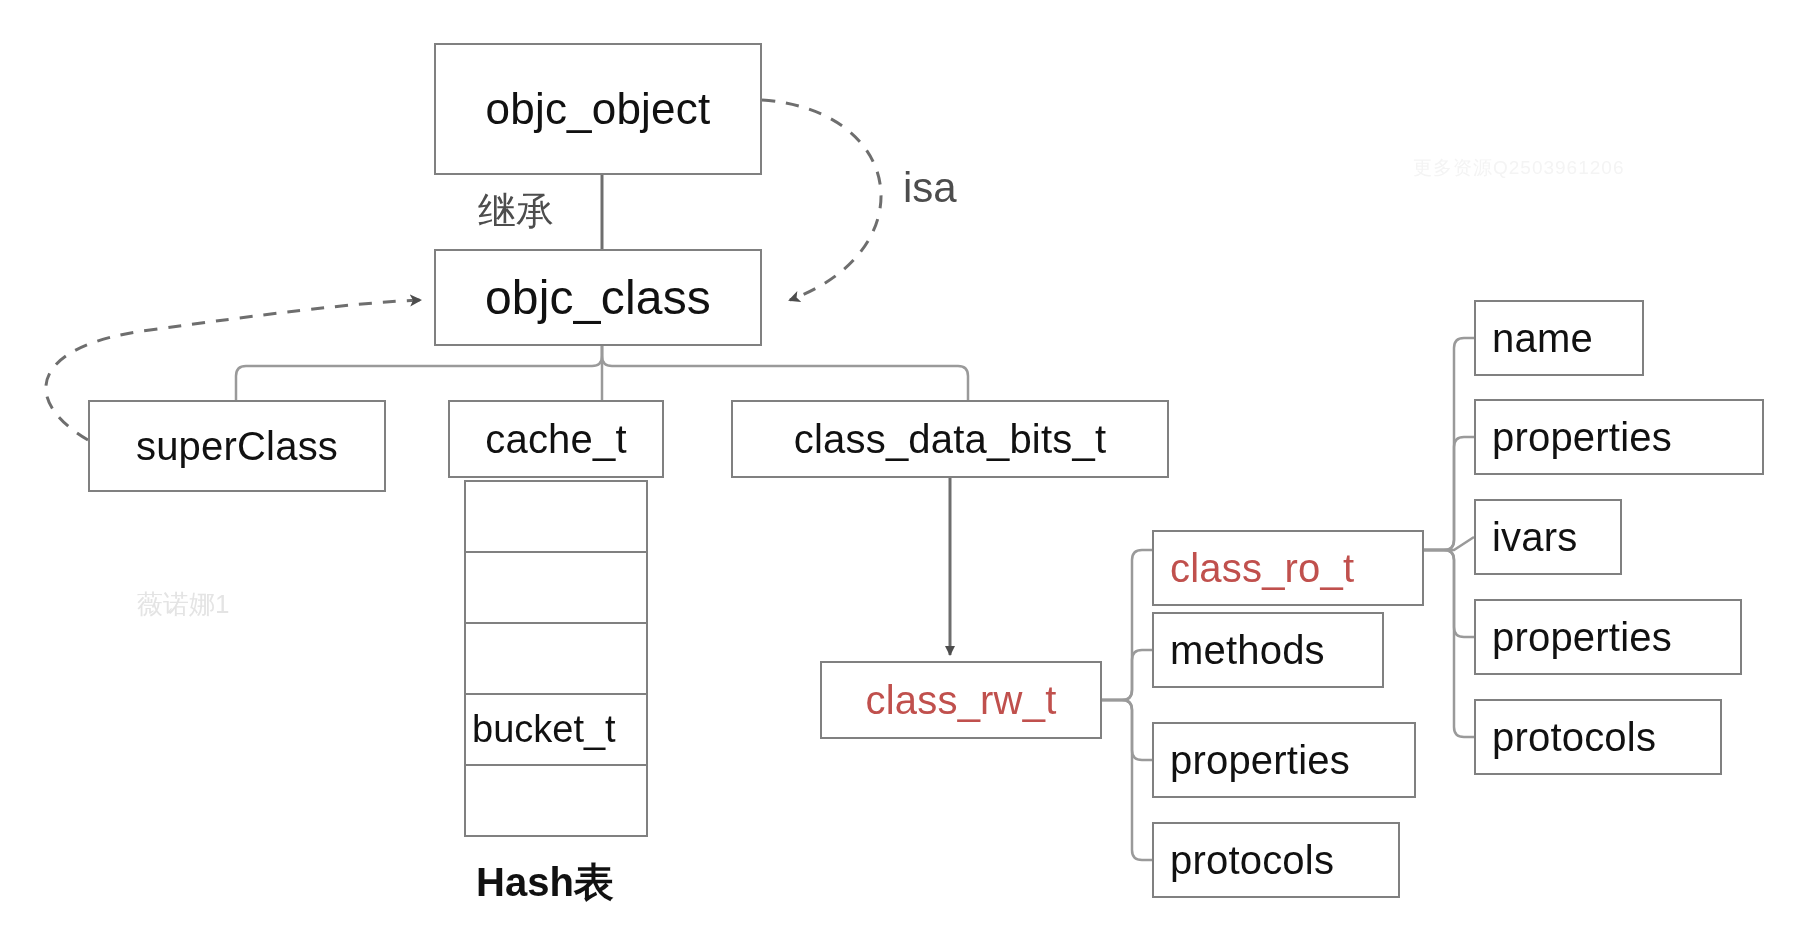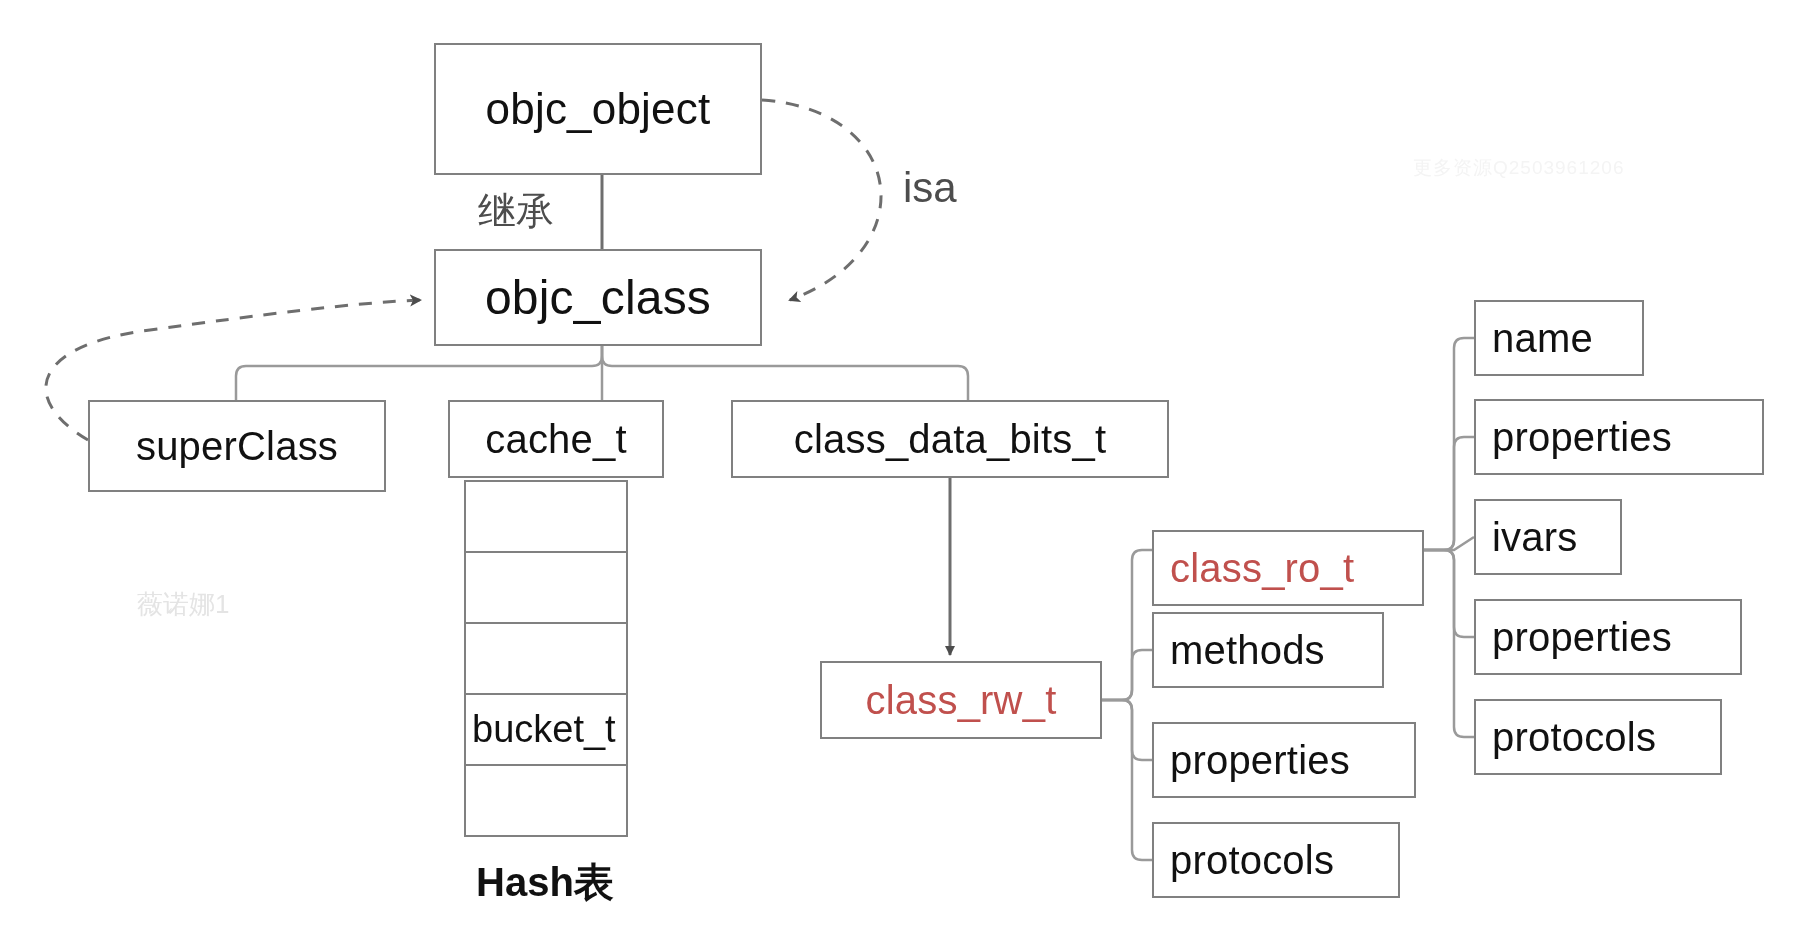--- a/index.html
+++ b/index.html
@@ -153,21 +153,21 @@
   </div>
 
   <div class="node center" style="left:731px; top:400px; width:438px; height:78px; font-size:40px;">
     <span>class_data_bits_t</span>
   </div>
 
   <div class="node center red" style="left:820px; top:661px; width:282px; height:78px; font-size:40px;text-align:right;">
     <span>class_rw_t</span>
   </div>
 
-  <div class="cellstack" style="left:464px; top:480px; width:164px; height:357px;">
+  <div class="cellstack" style="left:464px; top:480px; width:184px; height:357px;">
     <div class="cell" style="font-size:38px;"></div>
     <div class="cell" style="font-size:38px;"></div>
     <div class="cell" style="font-size:38px;"></div>
     <div class="cell" style="font-size:38px;">bucket_t</div>
     <div class="cell" style="font-size:38px;"></div>
   </div>
 
   <div class="caption" style="left:476px; top:855px; font-size:40px;">Hash表</div>
 
   <div class="node pad red" style="left:1152px; top:512px; width:272px; height:76px; font-size:40px;margin-top:18px;">

